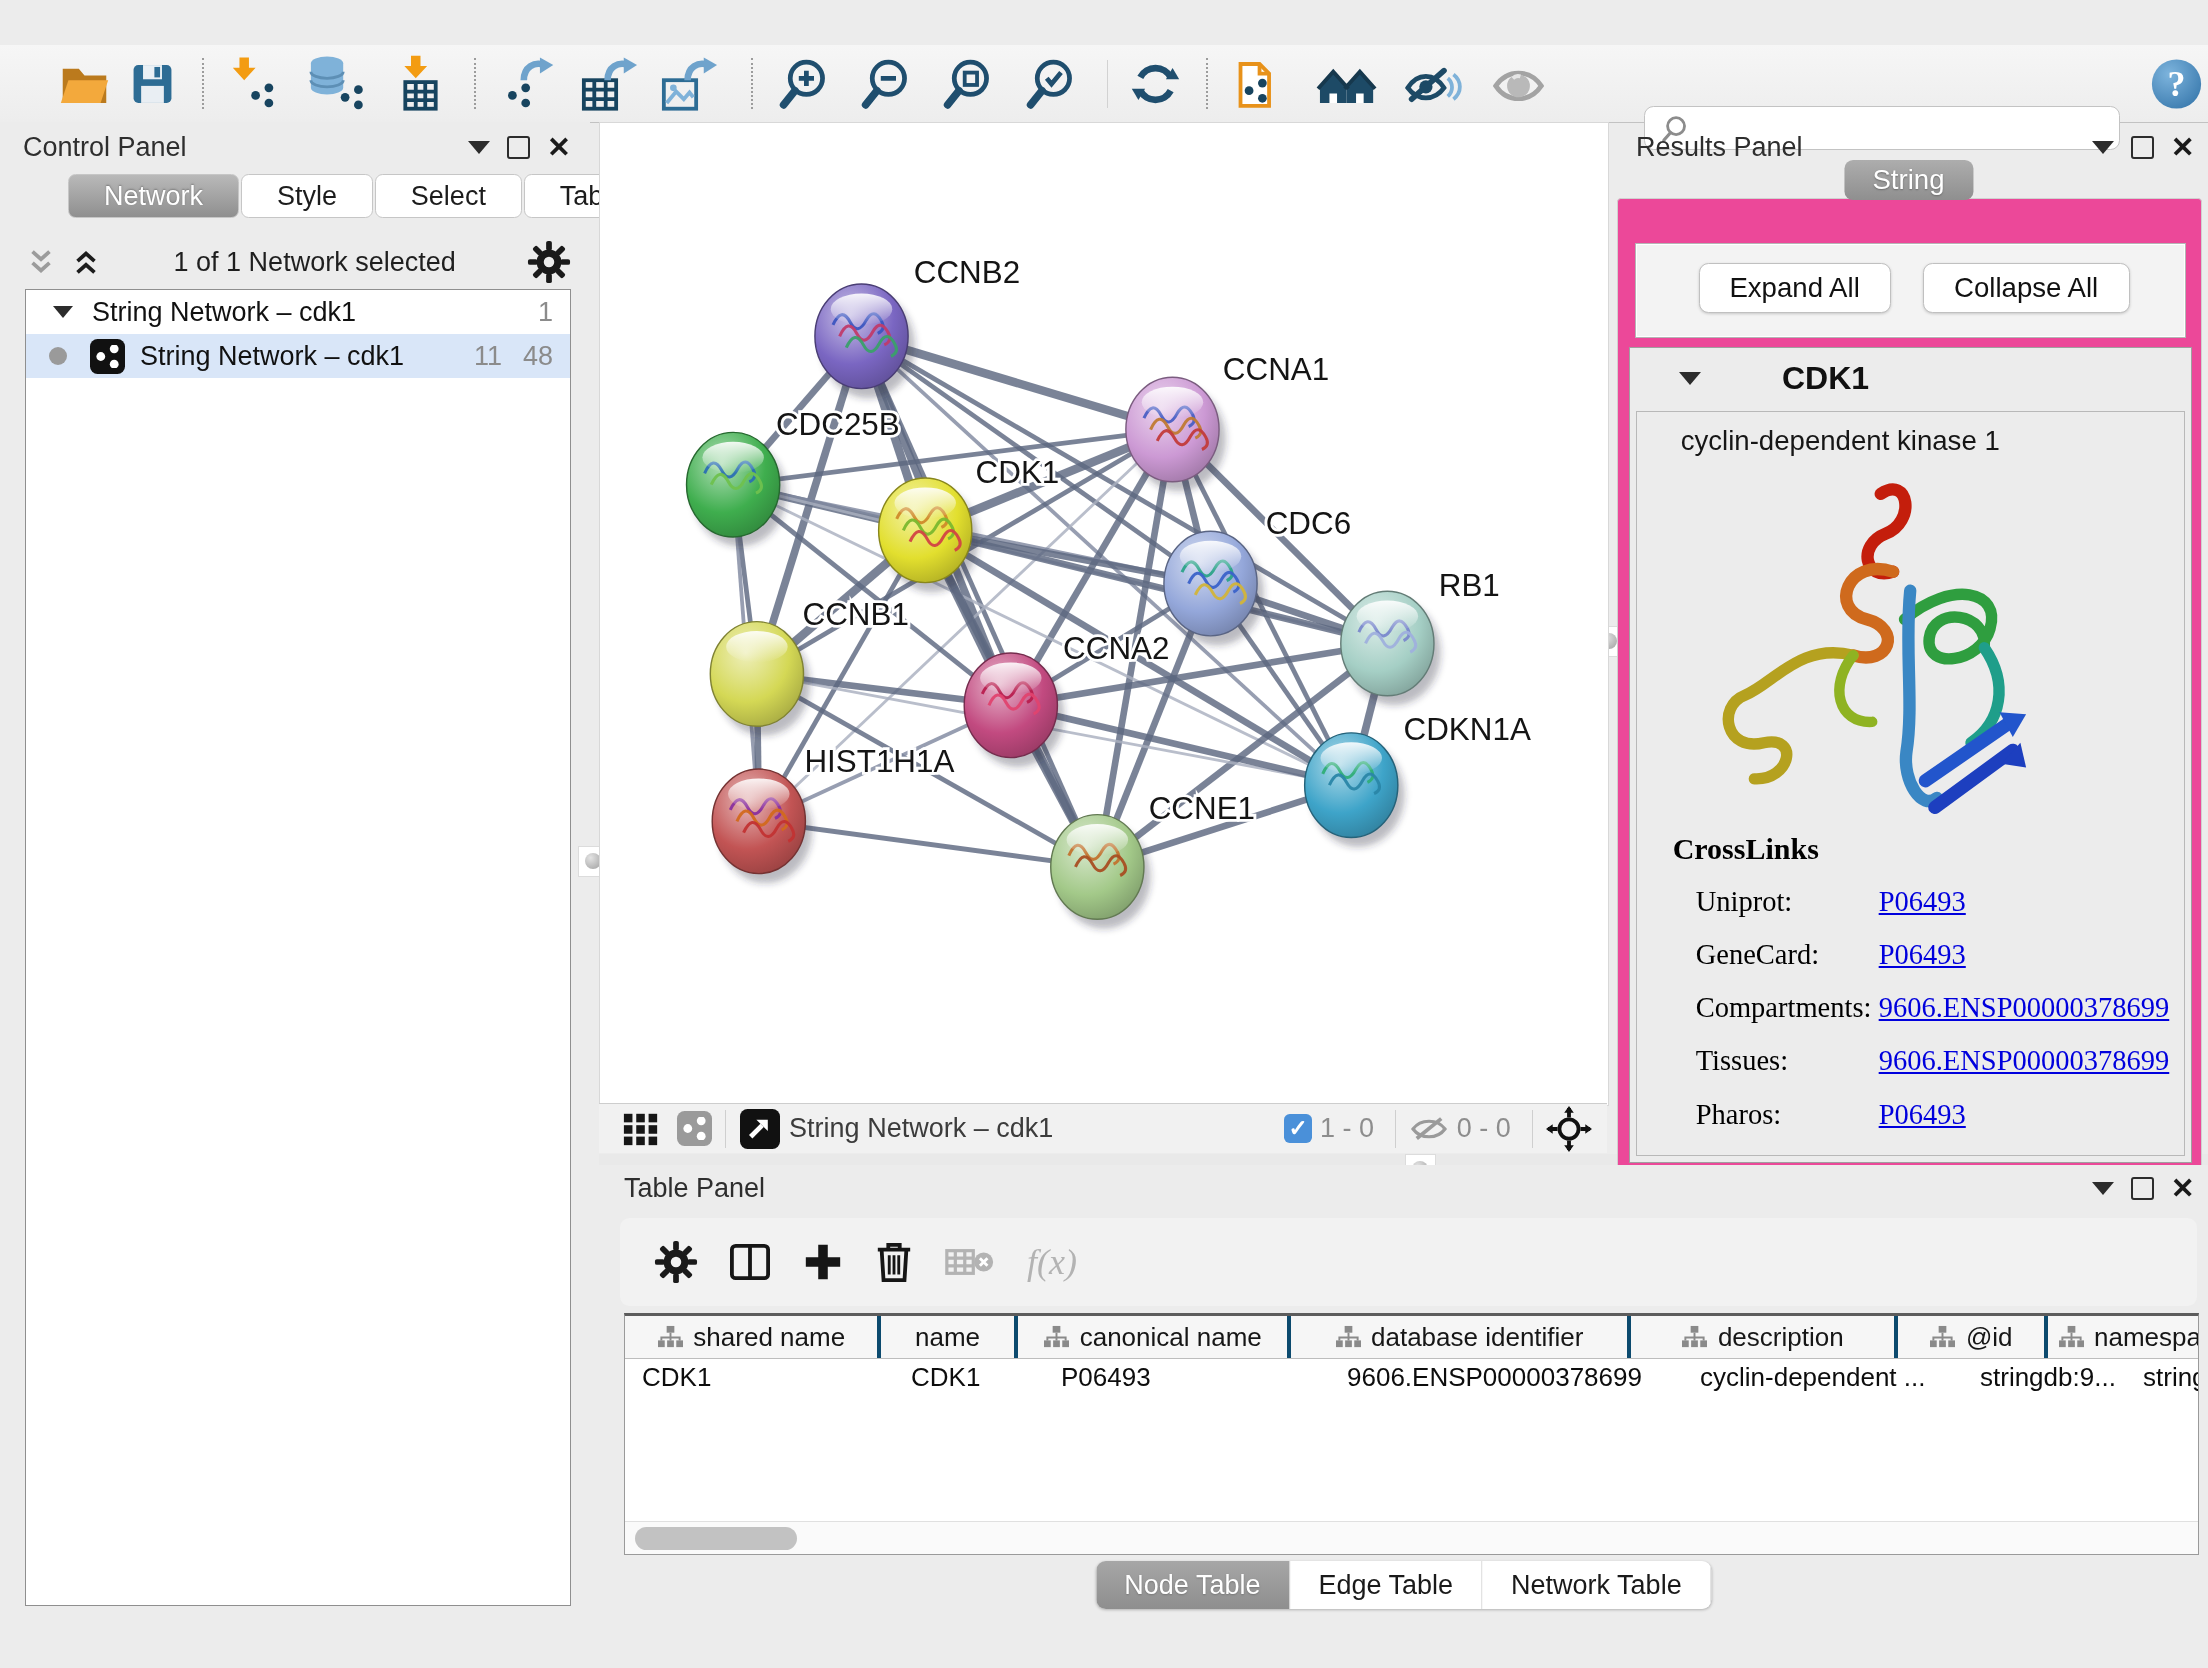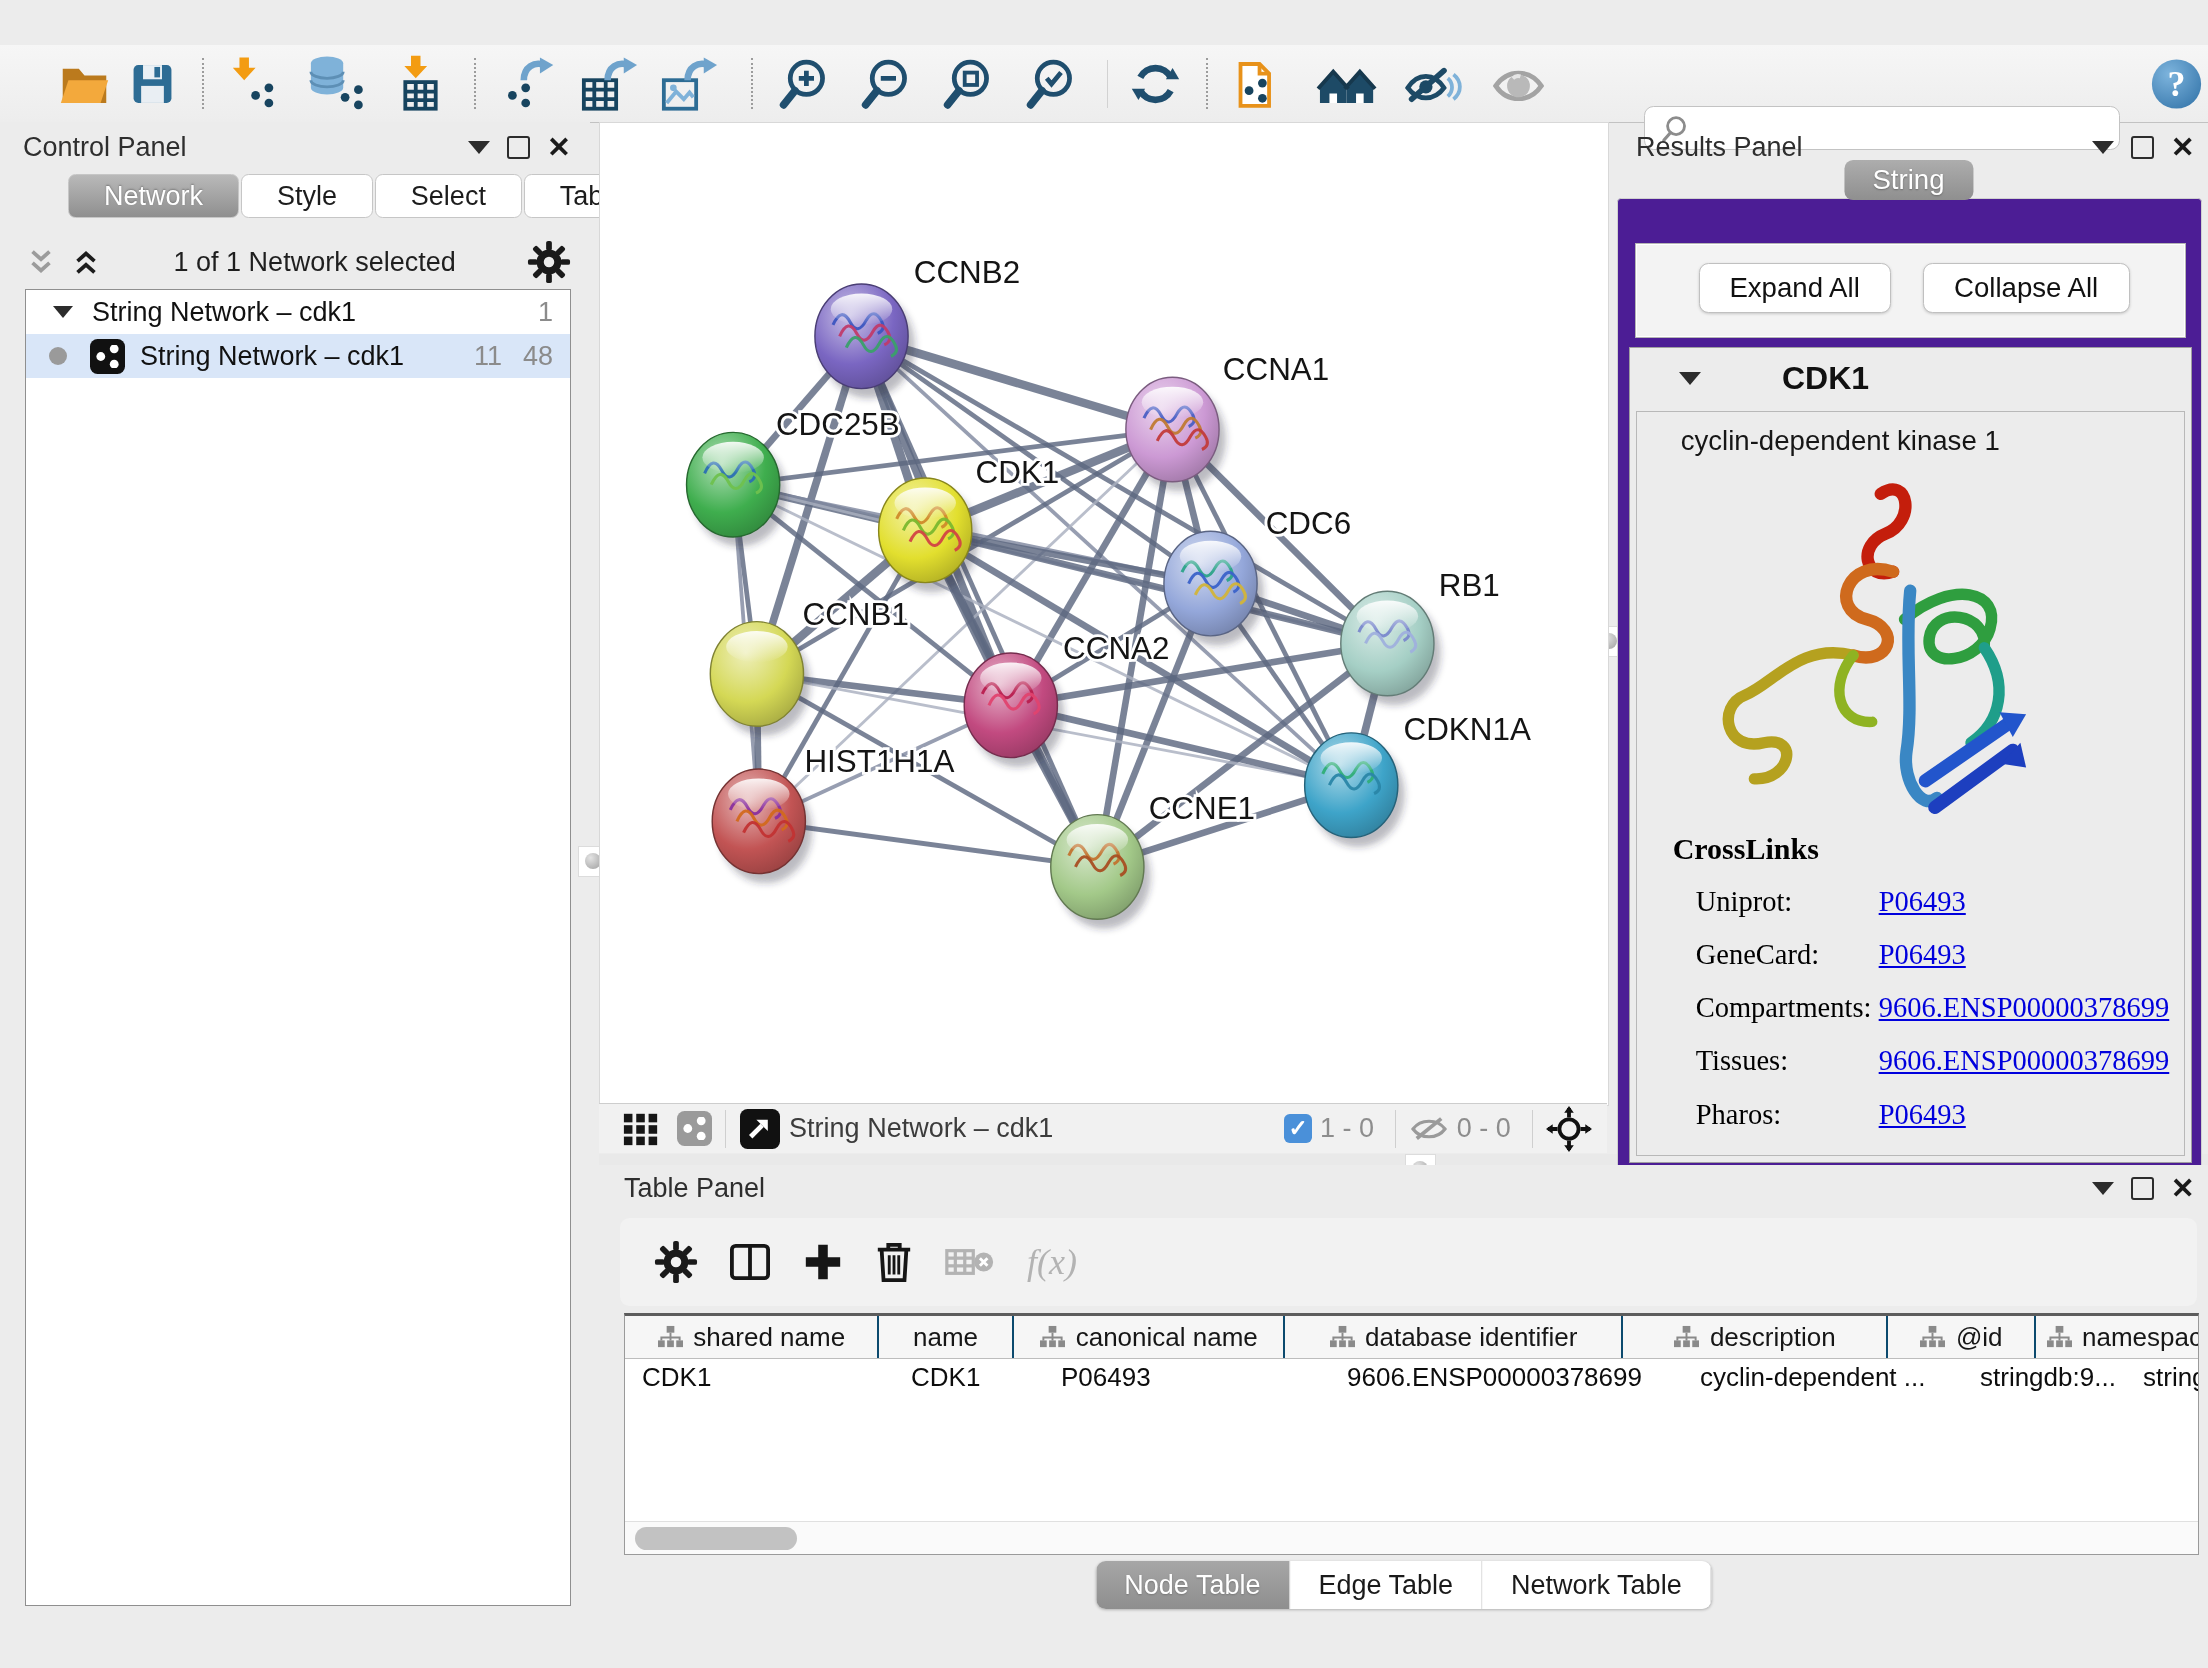--- a/index.html
+++ b/index.html
@@ -58,21 +58,21 @@
   .nb-counts{font-size:27px;color:#8d8d8d;margin:0 7.6px;}
   .nb-check{width:28.5px;height:28.5px;border-radius:5.7px;background:#4a90d9;color:#fff;
     font-size:23px;display:flex;align-items:center;justify-content:center;font-weight:bold;}
   .hsplit{position:absolute;left:599px;top:1154px;width:1609px;height:21px;background:#e9e9e9;}
   .knob{position:absolute;width:28.5px;height:28.5px;background:#fff;border:1px solid #dcdcdc;
     display:flex;align-items:center;justify-content:center;}
   .knob i{width:16px;height:16px;border-radius:50%;background:radial-gradient(circle at 35% 30%,#e3e3e3,#9f9f9f);display:block;}
   
   .results-panel{position:absolute;left:1609px;top:122px;width:599px;height:1051px;}
   .rp-head{position:absolute;left:27px;right:13.3px;top:9.5px;display:flex;justify-content:space-between;align-items:center;}
-  .rp-body{position:absolute;left:7.6px;right:5.7px;top:76px;bottom:0;background:#4c1d95;
+  .rp-body{position:absolute;left:7.6px;right:5.7px;top:76px;bottom:0;background:#ec4899;
     border:1px solid #d0d0d0;border-radius:3.8px;}
   .rp-tab{position:absolute;left:50%;transform:translateX(-50%);top:38px;height:40px;padding:0 28.5px;
     background:linear-gradient(#adadad,#8f8f8f);border-radius:8.6px;color:#fff;font-size:27.6px;
     display:flex;align-items:center;z-index:3;text-shadow:0 1px 1.9px #6b6b6b;}
   .rp-expandbox{position:absolute;left:17px;right:15px;top:44px;height:93px;background:#f3f3f3;
     border:1.9px solid #b5b5b5;box-shadow:inset 0 0 0 1px #fff;}
   .rp-btn{position:absolute;top:19px;height:48px;background:#fff;border:1px solid #c0c0c0;
     border-radius:9.5px;font-size:27.6px;color:#111;display:flex;align-items:center;justify-content:center;
     box-shadow:0 1px 2.9px rgba(0,0,0,.18);}
   .gene-box{position:absolute;left:11.4px;right:9.5px;top:148px;height:814px;background:#ececec;
@@ -89,21 +89,21 @@
   .xl-row .v{position:absolute;left:183px;color:#0000dd;text-decoration:underline;}
   
   .table-panel{position:absolute;left:599px;top:1165px;width:1609px;height:447px;background:#ececec;}
   .tp-head{position:absolute;left:25px;right:13.3px;top:7.6px;display:flex;justify-content:space-between;align-items:center;}
   .tp-toolbar{position:absolute;left:21px;right:11.4px;top:53px;height:88px;background:#f2f2f2;
     border-radius:9.5px;display:flex;align-items:center;}
   .tp-table{position:absolute;left:25px;right:9.5px;top:148px;height:238px;background:#fff;
     border:1px solid #9a9a9a;border-top:3.8px solid #5c5c5c;overflow:hidden;}
   .t-headrow{display:flex;height:42px;background:#f6f6f6;border-bottom:1px solid #bdbdbd;}
   .t-hcell{display:flex;align-items:center;justify-content:center;gap:9.5px;font-size:26px;color:#161616;
-    border-right:2px solid #0c4a6e;overflow:hidden;white-space:nowrap;flex:none;}
+    border-right:4px solid #0c4a6e;overflow:hidden;white-space:nowrap;flex:none;}
   .t-row{display:flex;height:36px;}
   .t-cell{font-size:26px;color:#0d0d0d;padding-left:17px;display:flex;align-items:center;
     overflow:hidden;white-space:nowrap;flex:none;}
   .t-scroll{position:absolute;left:0;right:0;bottom:0;height:32px;background:#fafafa;border-top:1px solid #e0e0e0;}
   .t-thumb{position:absolute;left:9.5px;top:4.8px;width:162px;height:23px;border-radius:11.4px;background:#c2c2c2;}
   .tp-tabs{position:absolute;left:50%;transform:translateX(-50%);top:396px;display:flex;
     border-radius:9.5px;overflow:hidden;box-shadow:0 1px 2.9px rgba(0,0,0,.25);}
   .tp-tab{height:48px;padding:0 28.5px;display:flex;align-items:center;font-size:27px;background:#fff;
     border-right:1px solid #d6d6d6;color:#1a1a1a;}
   .tp-tab.sel{background:linear-gradient(#a6a6a6,#8e8e8e);color:#fff;text-shadow:0 1px 1.9px #777;}

